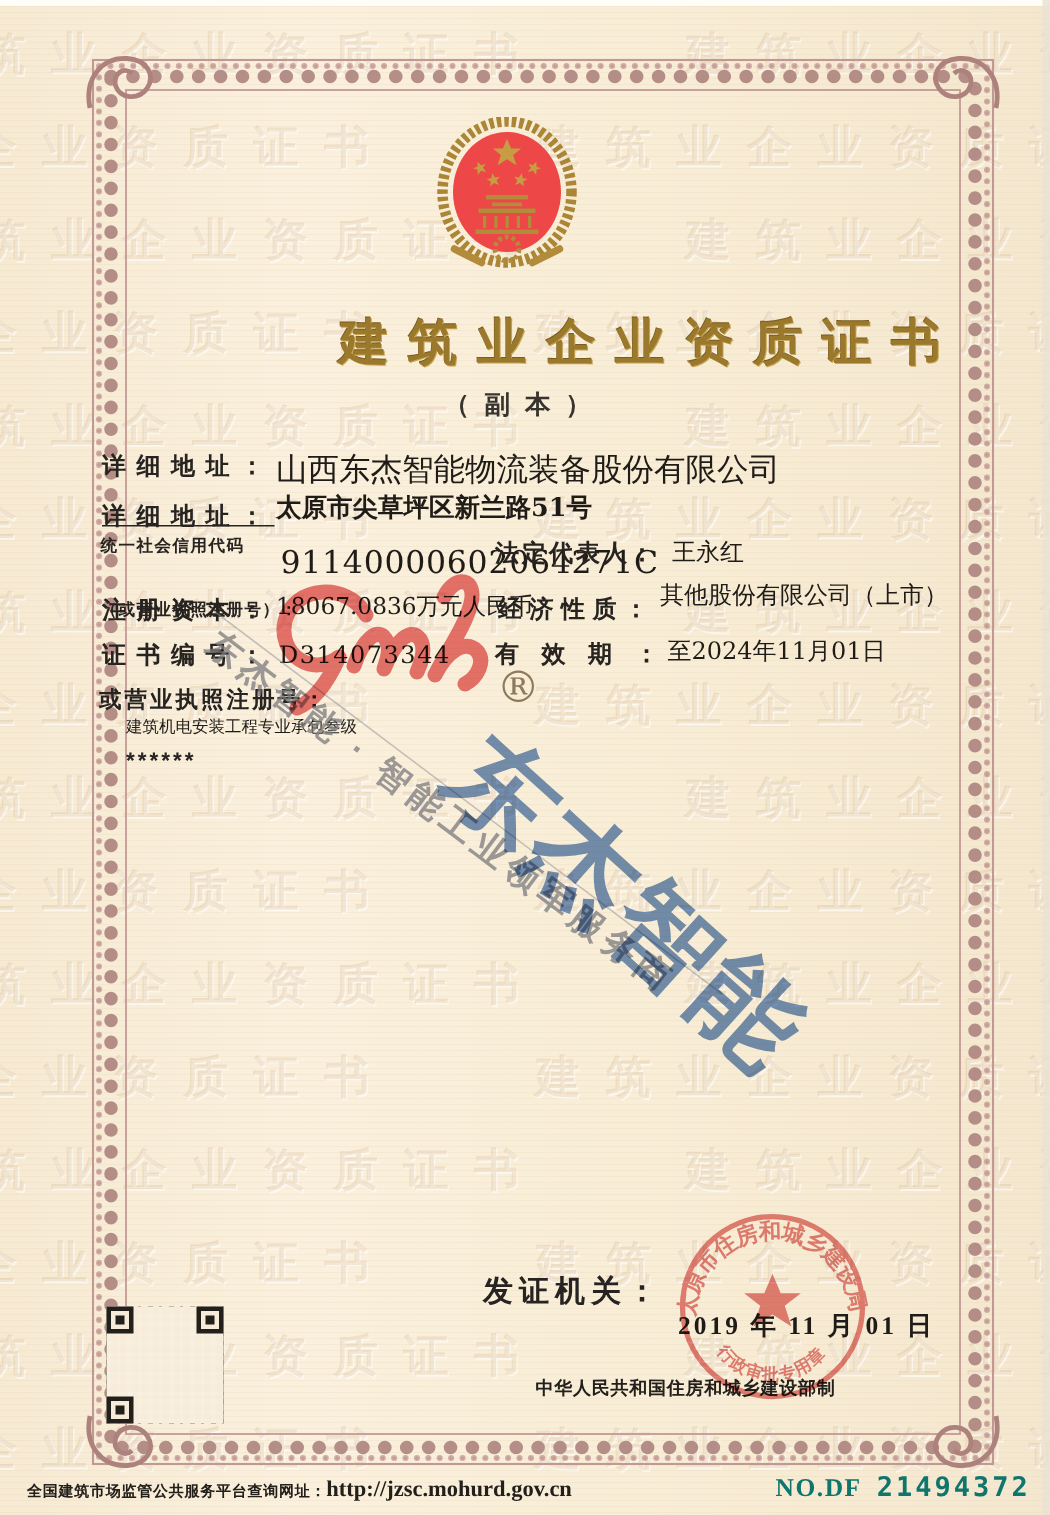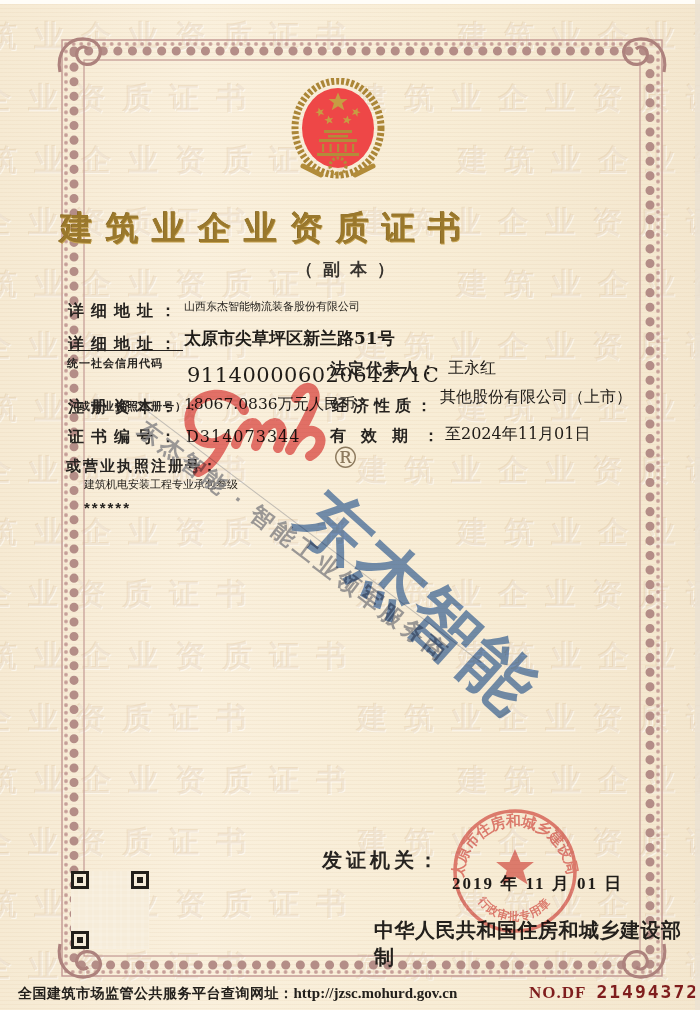--- a/index.html
+++ b/index.html
@@ -22,21 +22,21 @@
     background:repeating-linear-gradient(180deg,rgba(219,192,156,.14) 0 1px,rgba(255,255,255,0) 1px 4px);
   }
   .edge-top{position:absolute;left:0;top:0;width:100%;height:4px;background:#fffdf8;z-index:9;}
   .edge-right{position:absolute;right:0;top:0;width:5px;height:100%;background:rgba(235,226,210,.85);z-index:9;}
 
   svg.frame{position:absolute;left:0;top:0;z-index:3;}
   svg.emblem{position:absolute;left:291px;top:78px;z-index:4;}
 
   .abs{position:absolute;}
   .title{
-    left:60px;right:60px;top:206px;text-align:left;z-index:4;
+    left:60px;right:60px;top:206px;text-align:right;z-index:4;
     font-size:33px;font-weight:bold;letter-spacing:13px;color:#9a782c;
     text-shadow:0.6px 0.8px 0 #c8a657, -0.4px -0.4px 0 #7a5c1d;
   }
   .subtitle{
     left:60px;right:60px;top:258px;text-align:center;z-index:4;
     font-size:17px;font-weight:bold;letter-spacing:10px;color:#37332e;
   }
   .lbl{position:absolute;font-weight:bold;color:#262320;z-index:4;font-size:16px;letter-spacing:7px;white-space:nowrap;}
   .val{position:absolute;font-family:"DejaVu Serif",serif;color:#1f1c18;z-index:4;font-size:16px;white-space:nowrap;}
   .lbl-small{position:absolute;font-weight:bold;color:#262320;z-index:4;font-size:11px;letter-spacing:1px;white-space:nowrap;}
@@ -67,26 +67,26 @@
       repeating-linear-gradient(0deg,#231f1a 0 3px,transparent 3px 6px,#231f1a 6px 8px,transparent 8px 13px),
       repeating-linear-gradient(90deg,#231f1a 0 3px,transparent 3px 7px,#231f1a 7px 9px,transparent 9px 14px);
     background-blend-mode:screen;
   }
   .qr .finder{position:absolute;width:18px;height:18px;border:3px solid #231f1a;background:#f6ecd9;box-sizing:border-box;}
   .qr .finder::after{content:"";position:absolute;left:3px;top:3px;width:6px;height:6px;background:#231f1a;}
   .qr .f-tl{left:0;top:0;} .qr .f-tr{right:0;top:0;} .qr .f-bl{left:0;bottom:0;}
 
   .issue-label{left:322px;top:847px;font-size:20px;letter-spacing:4px;}
   .issue-date{left:452px;top:872px;font-size:17px;font-weight:bold;letter-spacing:2px;font-family:"Liberation Serif",serif;color:#1f1c18;z-index:4;position:absolute;}
-  .issue-made{left:357px;top:917px;font-size:20px;font-weight:bold;letter-spacing:.5px;color:#23201c;z-index:4;position:absolute;margin-left:17px;}
+  .issue-made{left:357px;top:917px;font-size:12px;font-weight:bold;letter-spacing:.5px;color:#23201c;z-index:4;position:absolute;}
 
   .footer-left{left:18px;top:984px;z-index:4;position:absolute;white-space:nowrap;color:#23201c;}
-  .footer-left .q-label{font-size:14px;font-weight:bold;letter-spacing:.5px;margin-top:28px;}
+  .footer-left .q-label{font-size:10px;font-weight:bold;letter-spacing:.5px;margin-top:28px;}
   .footer-left .q-url{font-size:15px;font-family:"Liberation Serif",serif;font-weight:bold;}
-  .footer-serial{left:529px;top:981px;z-index:4;position:absolute;white-space:nowrap;color:#7f1d1d;}
+  .footer-serial{left:517px;top:981px;z-index:4;position:absolute;white-space:nowrap;color:#0f766e;}
   .footer-serial .pfx{font-size:17px;font-weight:bold;font-family:"Liberation Serif",serif;letter-spacing:1px;}
   .footer-serial .num{font-size:18px;font-weight:bold;font-family:"DejaVu Sans Mono",monospace;letter-spacing:2px;margin-left:10px;}
 </style>
 </head>
 <body>
 
 <div id="bg-layer">
     <div class="bgrow" style="top: 16px; left: -60px;">建筑业企业资质证书　　建筑业企业资质证书　　建筑业企业资质证书　　</div>
     <div class="bgrow" style="top: 78px; left: -160px;">建筑业企业资质证书　　建筑业企业资质证书　　建筑业企业资质证书　　</div>
     <div class="bgrow" style="top: 140px; left: -60px;">建筑业企业资质证书　　建筑业企业资质证书　　建筑业企业资质证书　　</div>
@@ -142,21 +142,21 @@
     <rect x="26" y="75" width="42" height="3"></rect>
   </g>
   <circle cx="47" cy="88" r="8" fill="none" stroke="#b28c3a" stroke-width="3.2" stroke-dasharray="2.5 2"></circle>
   <path d="M12,88 L30,97 M82,88 L64,97" stroke="#b28c3a" stroke-width="5" stroke-linecap="round"></path>
 </svg>
 
 <div class="abs title">建筑业企业资质证书</div>
 <div class="abs subtitle">（副本）</div>
 
 <div class="lbl" style="left:68px;top:301px;">详细地址：</div>
-<div class="val" style="left:184px;top:299px;font-size:11px;">山西东杰智能物流装备股份有限公司</div>
+<div class="val" style="left:184px;top:299px;font-size:21px;">山西东杰智能物流装备股份有限公司</div>
 
 <div class="lbl" style="left:68px;top:334px;text-decoration:underline;">详细地址：</div>
 <div class="val" style="left:184px;top:327px;font-size:17px;font-weight:bold;">太原市尖草坪区新兰路51号</div>
 
 <div class="lbl-small" style="left:67px;top:356px;">统一社会信用代码</div>
 <div class="lbl-small" style="left:67px;top:370px;margin-top:29px;">（或营业执照注册号）：</div>
 <div class="val" style="left:187px;top:363px;font-size:21px;letter-spacing:.5px;">91140000602064271C</div>
 <div class="lbl" style="left:330px;top:359px;letter-spacing:2px;font-family:Liberation Mono, monospace;">法定代表人：</div>
 <div class="val" style="left:448px;top:358px;">王永红</div>
 

